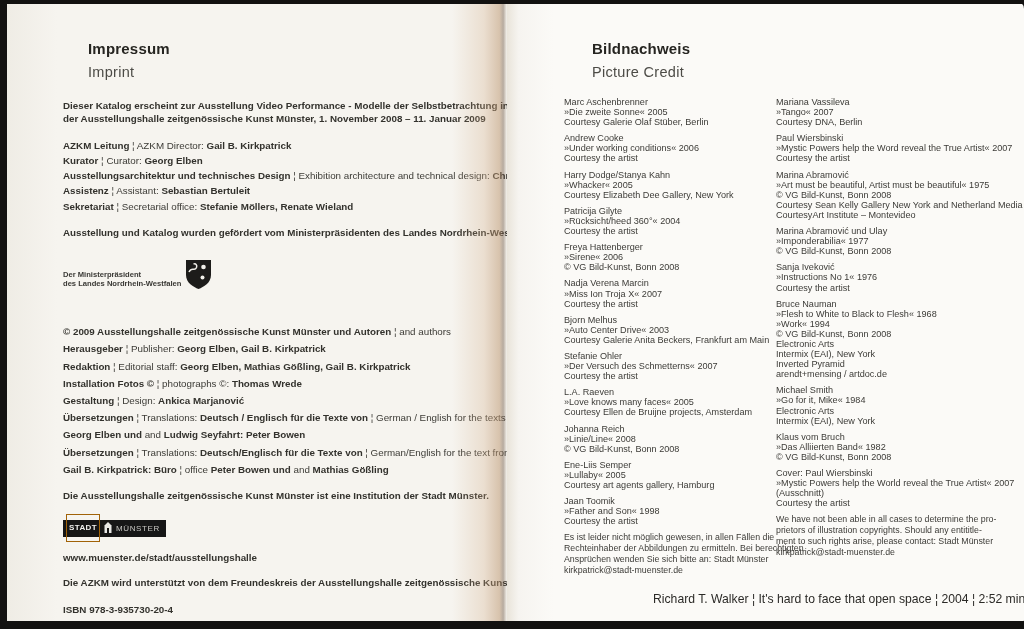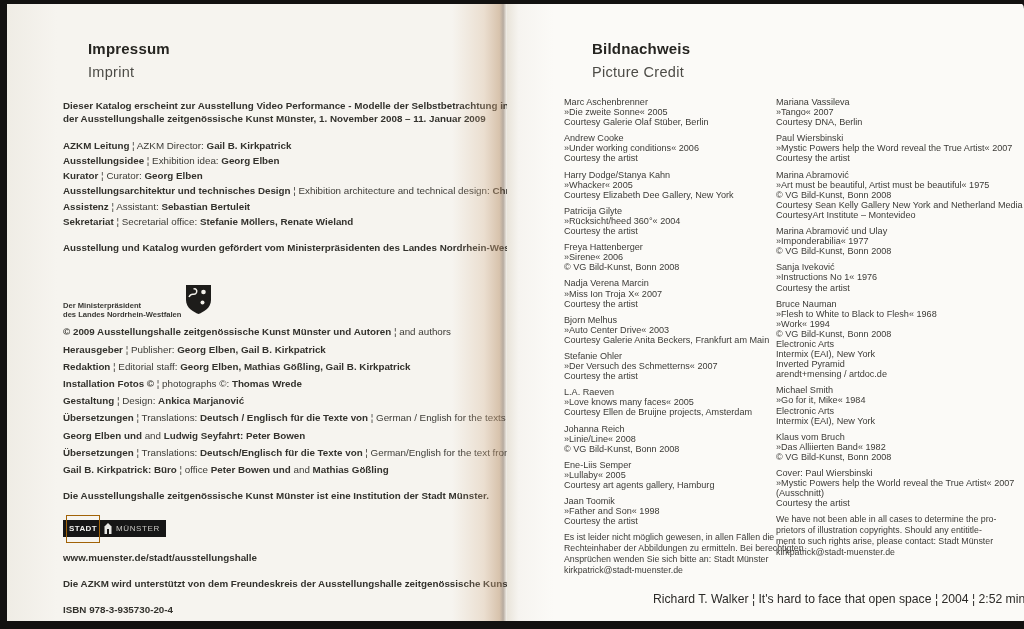--- a/index.html
+++ b/index.html
@@ -14,27 +14,27 @@
   
   .lp-content{padding:36px 0 0 56px;width:400px;color:#3c3b36;}
   .pg-title{font-size:15px;font-weight:700;color:#262521;margin:0 0 0 25px;letter-spacing:0.2px;}
   .pg-subtitle{font-size:14.5px;font-weight:400;color:#4c4b46;margin:7px 0 0 25px;letter-spacing:0.3px;}
   .lp-block{font-size:9.8px;}
   .lp-block .ln{line-height:13.4px;white-space:nowrap;}
   .lp-block .b{font-weight:700;color:#33322d;}
   .blk-catalog{margin-top:19px;}
   .blk-team{margin-top:12px;} .blk-team .ln{line-height:15.2px;}
   .blk-support{margin-top:12px;}
-  .blk-copyright{margin-top:4px;} .blk-copyright .ln{line-height:17.2px;}
+  .blk-copyright{margin-top:29px;} .blk-copyright .ln{line-height:17.2px;}
   .blk-institution{margin-top:11px;}
   .blk-website{margin-top:14px;}
   .blk-azkm{margin-top:12px;}
   .blk-isbn{margin-top:13px;}
 
-  .nrw-row{margin-top:30px;display:flex;align-items:flex-end;gap:4px;}
+  .nrw-row{margin-top:20px;display:flex;align-items:center;gap:4px;}
   .nrw-text{font-size:7.6px;font-weight:700;color:#3a3935;line-height:9px;padding-top:5px;}
   .stadt-row{margin-top:14px;}
   .stadt-logo{display:inline-flex;align-items:center;gap:4px;background:#161616;padding:2px 6px 2px 3px;height:13px;}
   .stadt-box{border:1px solid #a16207;color:#f1f1ef;font-size:8px;font-weight:700;letter-spacing:0.4px;padding:8px 2px;line-height:10px;}
   .muenster-txt{color:#c9c8c4;font-size:8px;font-weight:400;letter-spacing:0.6px;}
 
   
   .rp-content{padding:36px 0 0 57px;color:#3c3b37;}
   .rp-cols{display:flex;margin-top:17px;}
   .rp-col1{width:212px;flex:none;}
@@ -58,21 +58,20 @@
 
       <div class="lp-block blk-catalog">
           <div class="ln"><span class="b">Dieser Katalog erscheint zur Ausstellung Video Performance - Modelle der Selbstbetrachtung in</span></div>
           <div class="ln"><span class="b">der Ausstellungshalle zeitgenössische Kunst Münster, 1. November 2008 – 11. Januar 2009</span></div>
           <div class="ln"><span></span></div>
           <div class="ln"><span></span></div>
           <div class="ln"><span></span></div>
         </div>
       <div class="lp-block blk-team">
           <div class="ln"><span class="b">AZKM Leitung</span><span> ¦ AZKM Director: </span><span class="b">Gail B. Kirkpatrick</span></div>
-          <div class="ln"><span class="b">Ausstellungsidee</span><span> ¦ Exhibition idea: </span><span class="b">Georg Elben</span></div>
           <div class="ln"><span class="b">Kurator</span><span> ¦ Curator: </span><span class="b">Georg Elben</span></div>
           <div class="ln"><span class="b">Ausstellungsarchitektur und technisches Design</span><span> ¦ Exhibition architecture and technical design: </span><span class="b">Christian Geißler</span></div>
           <div class="ln"><span class="b">Assistenz</span><span> ¦ Assistant: </span><span class="b">Sebastian Bertuleit</span></div>
           <div class="ln"><span class="b">Sekretariat</span><span> ¦ Secretarial office: </span><span class="b">Stefanie Möllers, Renate Wieland</span></div>
         </div>
       <div class="lp-block blk-support">
           <div class="ln"><span class="b">Ausstellung und Katalog wurden gefördert vom Ministerpräsidenten des Landes Nordrhein-Westfalen.</span></div>
           <div class="ln"><span></span></div>
         </div>
 

